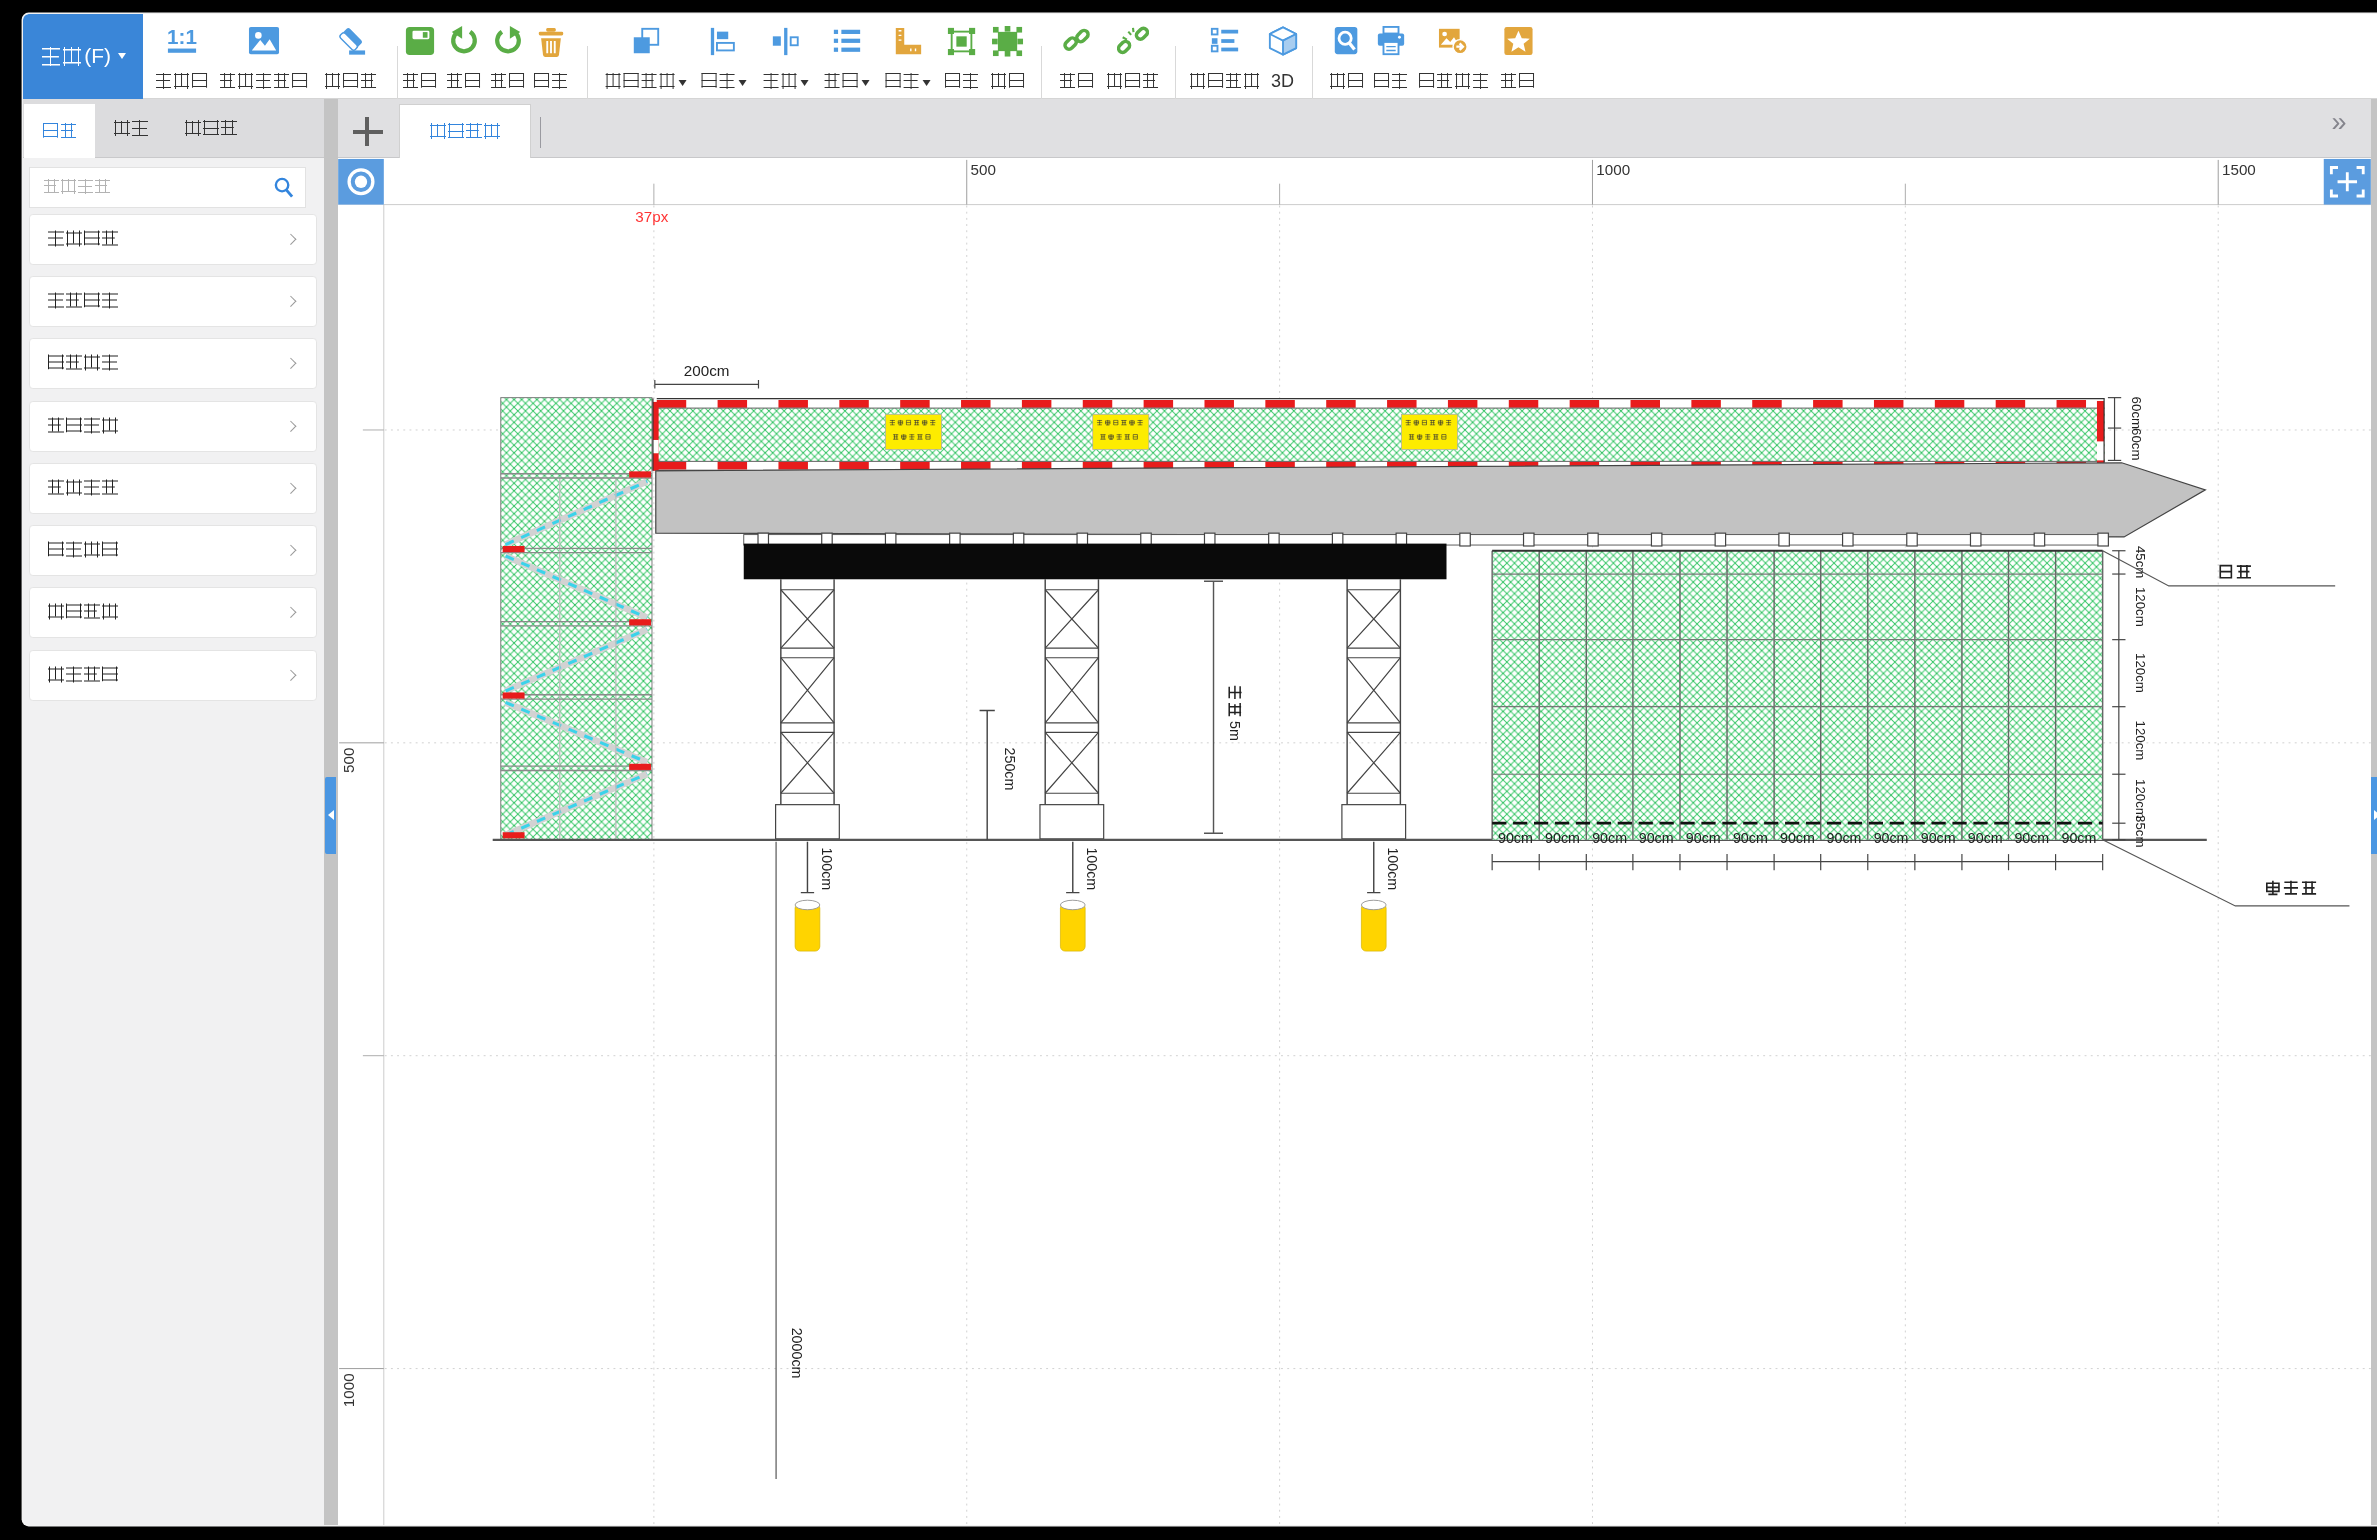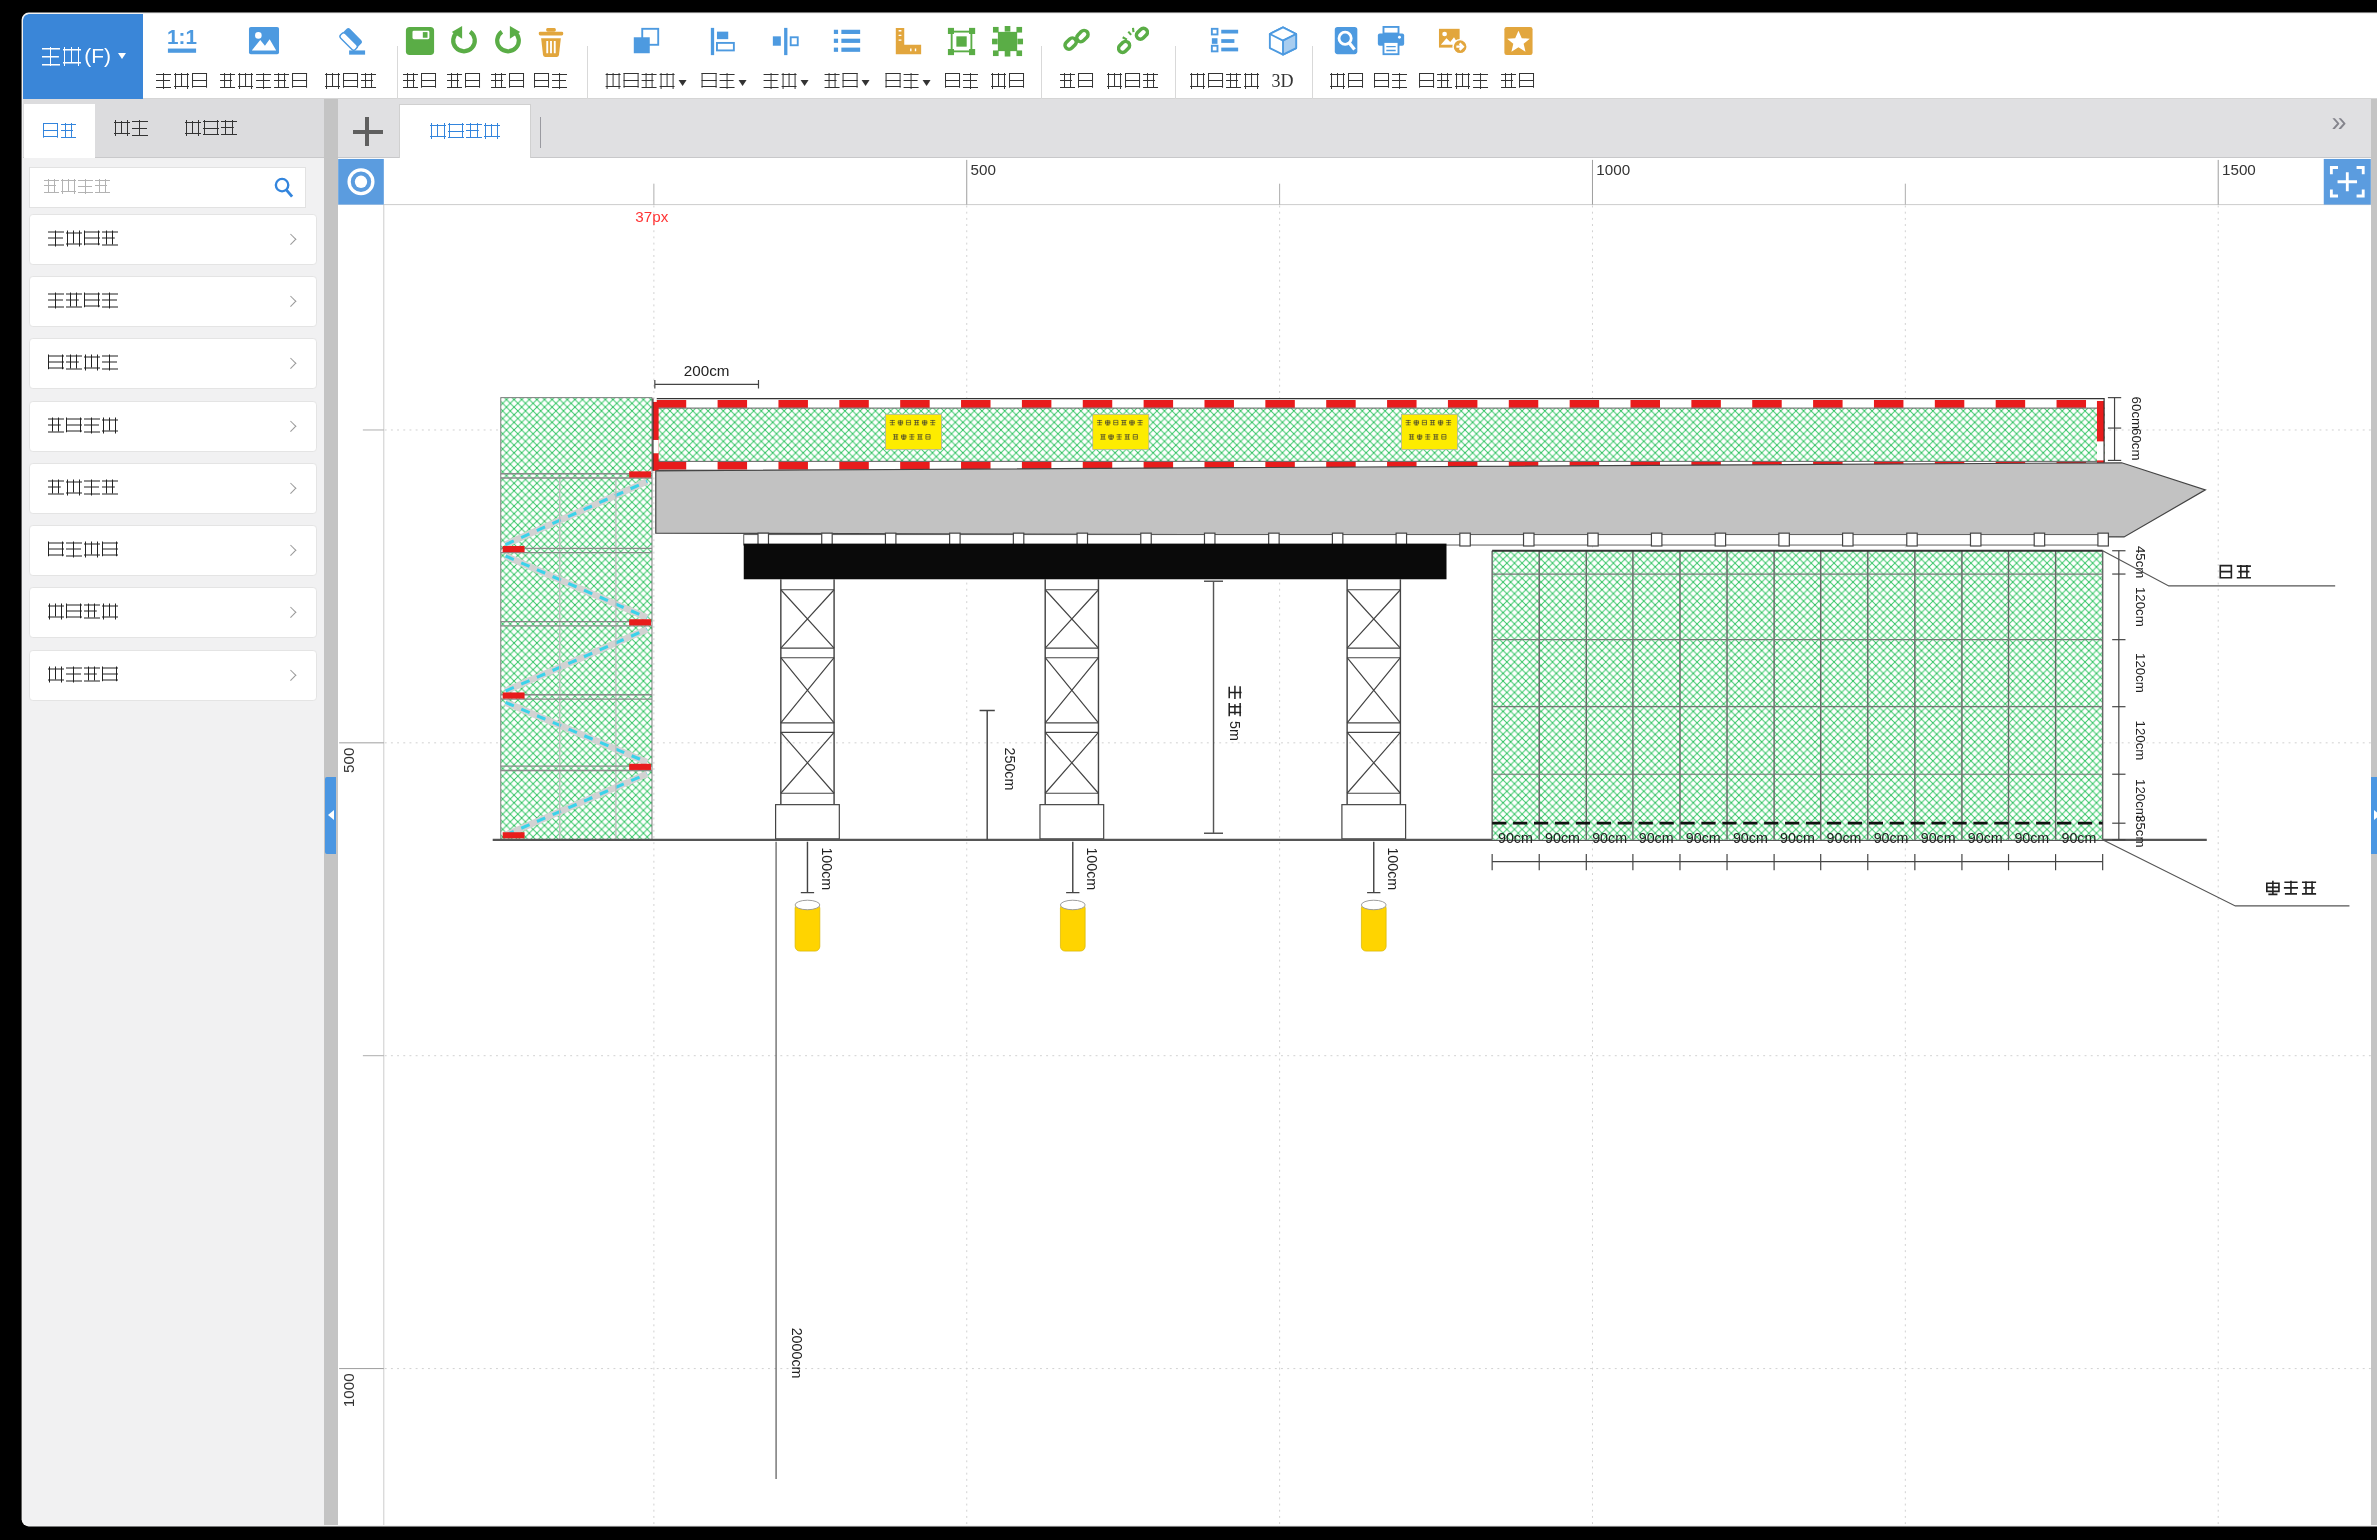--- a/index.html
+++ b/index.html
@@ -194,21 +194,21 @@
 <div class="tb-lab"><i class="g g3"></i><i class="g g2"></i><i class="g g4"></i><i class="g g3"></i></div>
     </div>
 <div class="tb-item" style="left:1188px;width:143px">
 <div class="tb-ico"><svg width="32" height="31" viewBox="0 0 68 66">
           <g stroke="#4d9ae0" stroke-width="4" stroke-linejoin="round">
             <path d="M34 3 L62 17 L62 47 L34 61 L6 47 L6 17 Z" fill="#fff"></path>
             <path d="M34 3 L62 17 L34 31 L6 17 Z" fill="#fff"></path>
             <path d="M34 31 L62 17 L62 47 L34 61 Z" fill="#a8cdf0"></path>
           </g>
         </svg></div>
-<div class="tb-lab"><span style="font-family:Liberation Serif, serif">3D</span></div>
+<div class="tb-lab"><span style="font-family:Liberation Sans, sans-serif">3D</span></div>
     </div>
 <div class="sep" style="left:1289px"></div>
 <div class="tb-item" style="left:1252px;width:143px">
 <div class="tb-ico"><svg width="32" height="31" viewBox="0 0 68 66">
           <rect x="8" y="2" width="48" height="58" rx="6" fill="#4d9ae0"></rect>
           <circle cx="30" cy="26" r="13" fill="none" stroke="#fff" stroke-width="6"></circle>
           <path d="M39 36 L50 50" stroke="#fff" stroke-width="7"></path>
         </svg></div>
 <div class="tb-lab"><i class="g g3"></i><i class="g g2"></i></div>
     </div>

